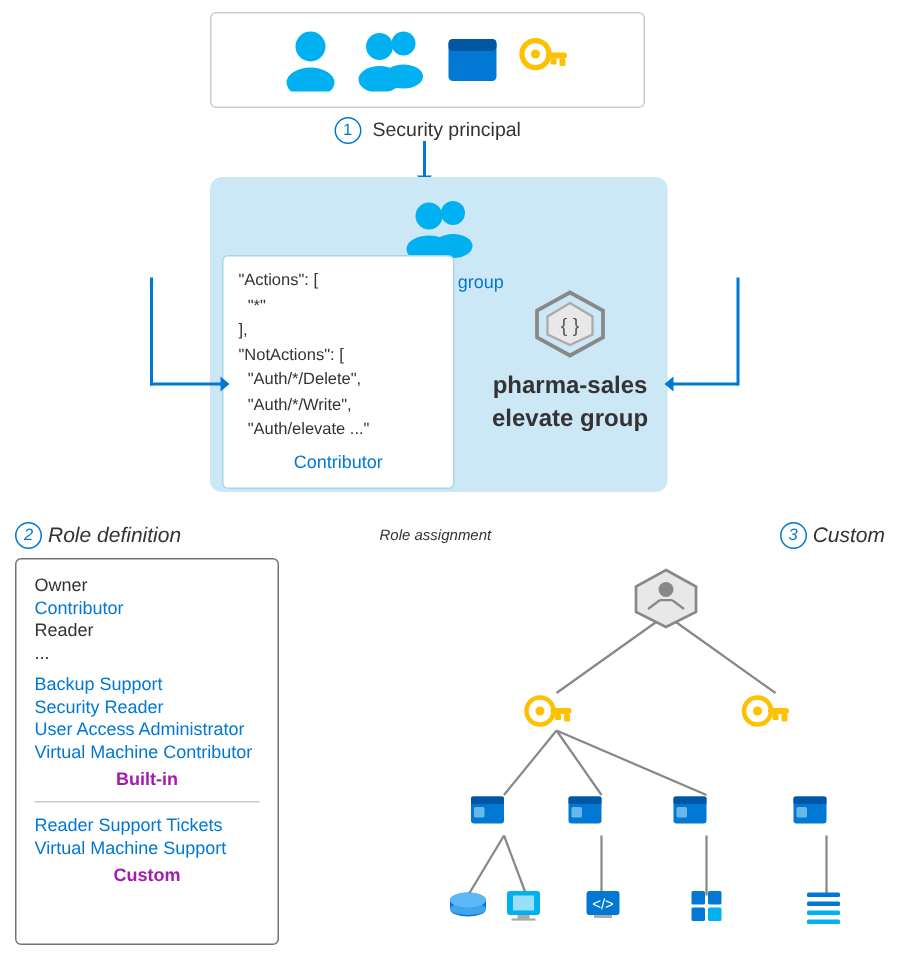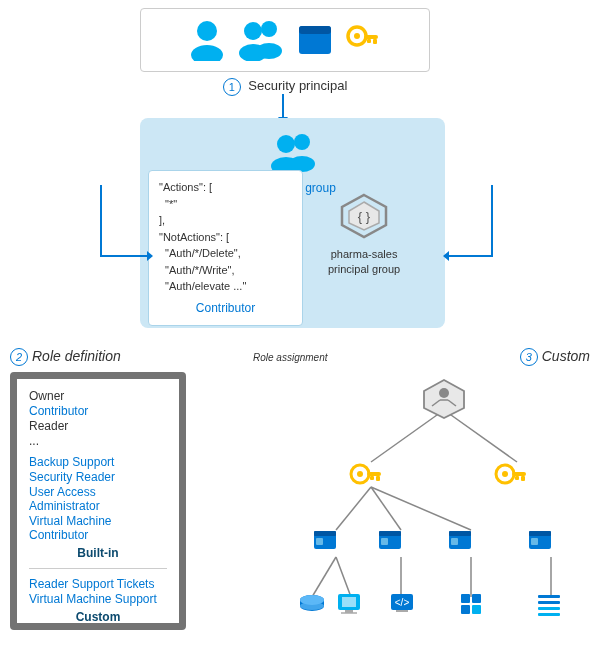--- a/index.html
+++ b/index.html
@@ -120,24 +120,25 @@
     }
 
     
     .pharma-sales-box {
       position: absolute;
       top: 192px;
       left: 328px;
       text-align: center;
     }
     .pharma-sales-text {
-      font-size: 11px;
+      font-size: 16px;
       color: #333;
       margin-top: 4px;
       line-height: 1.4;
+      font-weight: bold;
     }
 
     
     .arrow-left-role {
       position: absolute;
       top: 255px;
       left: 100px;
       width: 48px;
       height: 2px;
       background: #0078d4;
@@ -185,42 +186,42 @@
       background: #0078d4;
     }
 
     
     .role-def-list-box {
       position: absolute;
       top: 372px;
       left: 10px;
       width: 176px;
       height: 258px;
-      border: 7px solid #737373;
+      border: 1px solid #737373;
       border-radius: 4px;
       background: #fff;
       padding: 10px 12px;
     }
     .role-def-list-box .item {
       font-size: 12px;
       margin-bottom: 1px;
       color: #333;
     }
     .role-def-list-box .item.link {
       color: #0078d4;
     }
     .role-def-list-box .divider {
       border: none;
       border-top: 1px solid #ccc;
       margin: 8px 0;
     }
     .role-def-list-box .section-title {
       font-size: 12px;
       font-weight: 700;
-      color: #0c4a6e;
+      color: #a21caf;
       text-align: center;
       margin-top: 4px;
     }
 
     
     .scope-box {
       position: absolute;
       top: 372px;
       left: 296px;
       width: 295px;
@@ -299,21 +300,21 @@
 
   <div class="pharma-sales-box">
     <svg width="52" height="48" viewBox="0 0 52 48">
 
       <polygon points="26,3 48,15 48,33 26,45 4,33 4,15" fill="none" stroke="#888" stroke-width="2.5"></polygon>
       <polygon points="26,10 41,19 41,31 26,38 11,31 11,19" fill="#e8e8e8" stroke="#aaa" stroke-width="1.5"></polygon>
       <text x="26" y="29" font-size="13" text-anchor="middle" fill="#555">{ }</text>
     </svg>
     <div class="pharma-sales-text">
       <span>pharma-sales</span><br>
-      <span>principal group</span>
+      <span>elevate group</span>
     </div>
   </div>
 
   <div class="arrow-vert-role-left"></div>
   <div class="arrow-left-role"></div>
 
   <div class="arrow-vert-role-right"></div>
   <div class="arrow-right-role"></div>
 
   <div style="position:absolute; top:348px; left:10px; right:10px; display:flex; justify-content:space-between; align-items:center;font-style:italic;">

